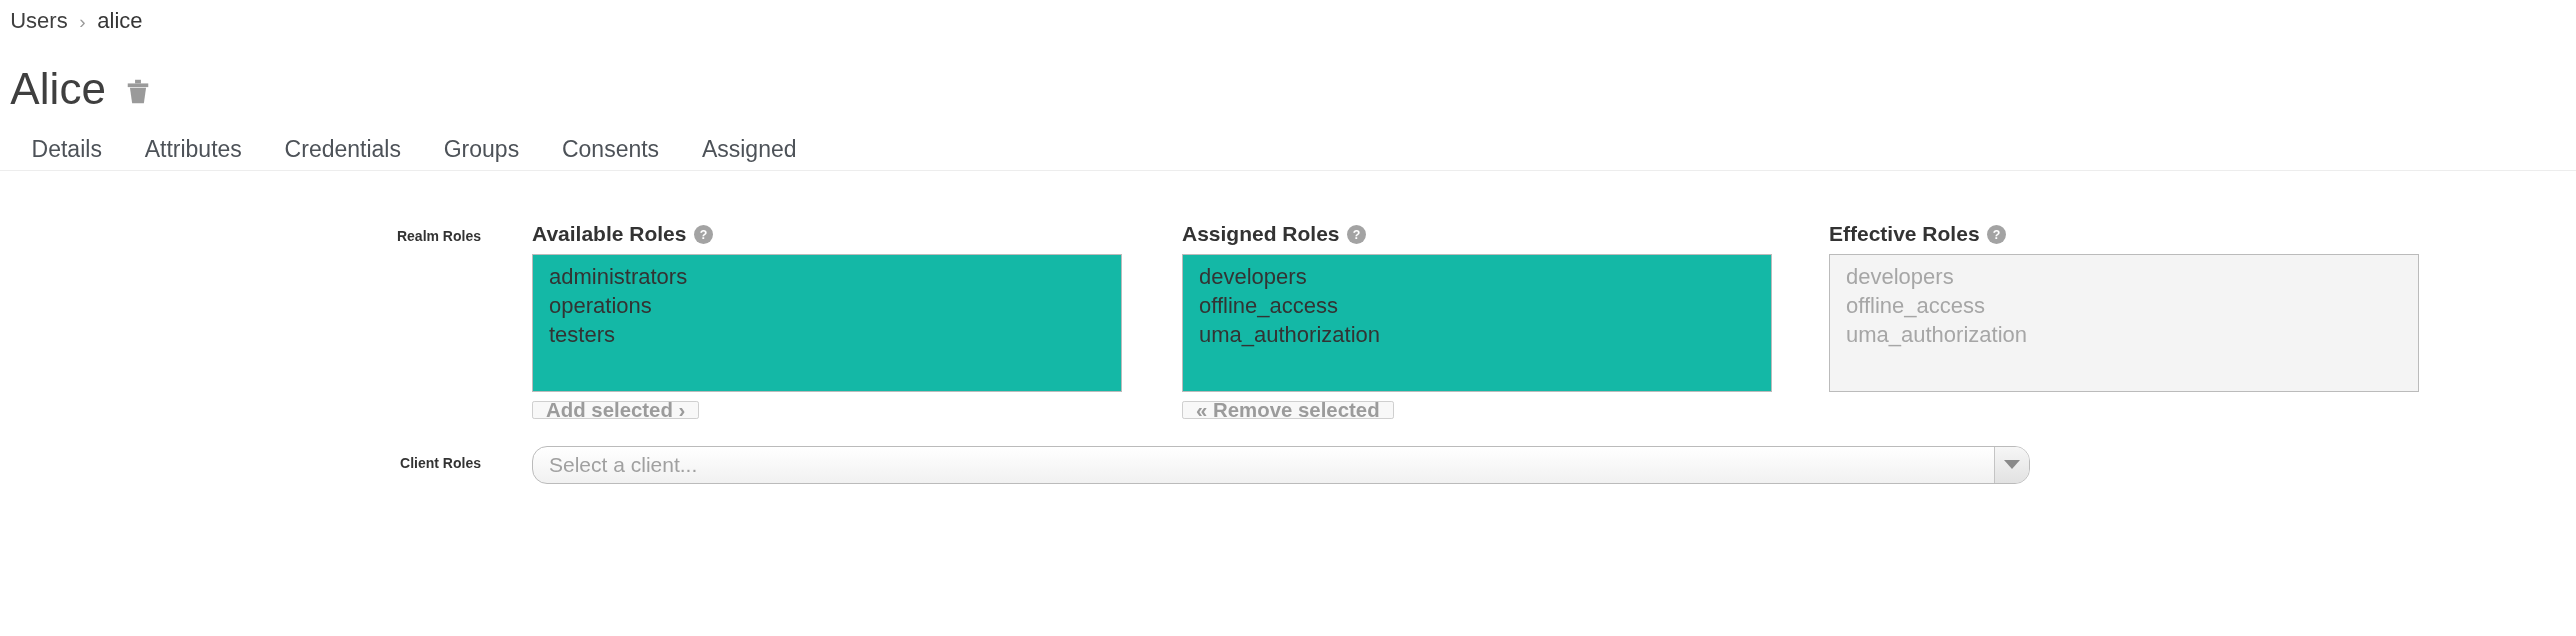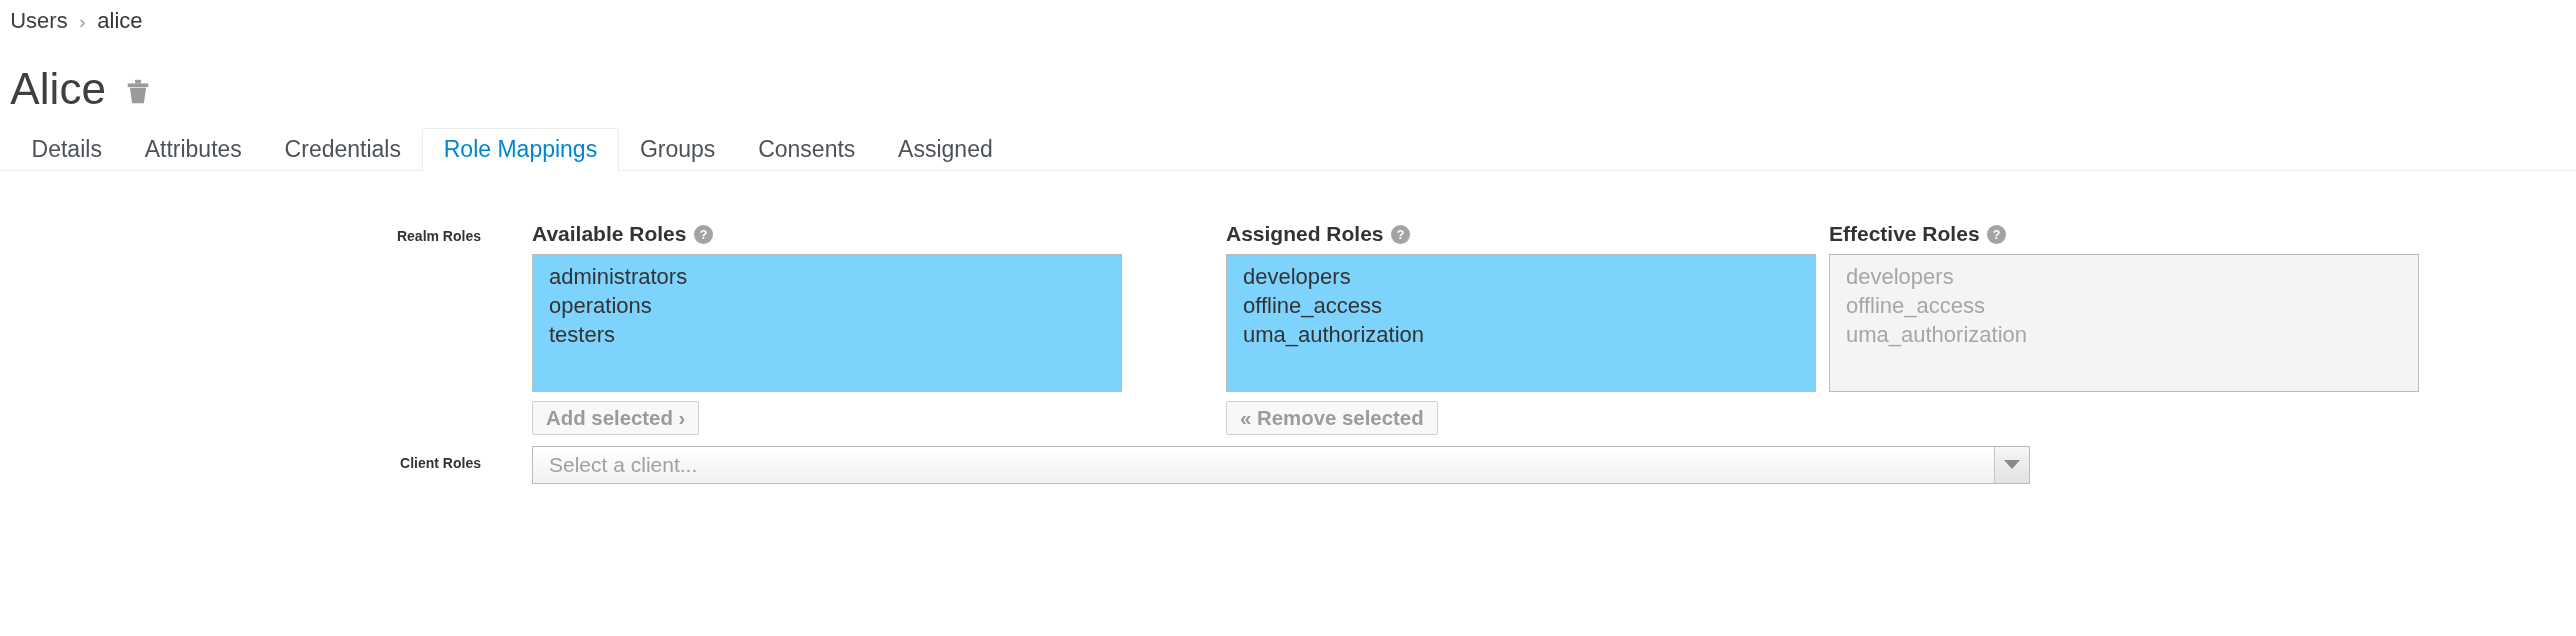--- a/index.html
+++ b/index.html
@@ -122,21 +122,21 @@
   }
   .row-realm .row-label { top: 10.2px; }
   .row-client .row-label { top: 16px; }
 
   
   .col {
     position: absolute;
     top: 0;
   }
   .col-available { left: 532px; width: 590px; }
-  .col-assigned  { left: 1226px; width: 590px; }
+  .col-assigned  { left: 1182px; width: 590px; }
   .col-effective { left: 1829px; width: 470px; }
 
   .col-head {
     display: flex;
     align-items: flex-end;
     height: 25px;
     margin-bottom: 10.2px;
     line-height: 1;
   }
   .col-head-label {
@@ -150,21 +150,21 @@
     height: 19px;
     display: inline-block;
     cursor: pointer;
   }
   .help-icon svg { display: block; }
 
   .listbox {
     width: 590px;
     height: 138px;
     border: 1.5px solid #bbbbbb;
-    background: #7dd3fc;
+    background: #14b8a6;
     padding: 7.3px 0 0 0;
     overflow: hidden;
   }
   .listbox.disabled {
     background: #f4f4f4;
     color: #a0a0a0;
   }
   .list-option {
     font-size: 22px;
     line-height: 1.0;
@@ -176,42 +176,42 @@
   .listbox.disabled .list-option {
     color: #a6a6a6;
     cursor: default;
   }
 
   .transfer-btn {
     display: inline-flex;
     align-items: center;
     justify-content: center;
     margin-top: 8.7px;
-    height: 34px;
+    height: 18px;
     padding: 0 13px;
     background: #f8f8f8;
     border: 1.5px solid #cfcfcf;
     border-radius: 2.2px;
     color: #9b9b9b;
     font-size: 20.4px;
     font-weight: bold;
     line-height: 1;
     cursor: pointer;
     white-space: nowrap;
   }
 
   
   .client-select {
     position: absolute;
     left: 532px;
     top: 5.8px;
     width: 1498px;
     height: 38px;
     border: 1.5px solid #bbbbbb;
-    border-radius: 0;
+    border-radius: 15px;
     background: linear-gradient(to bottom, #ffffff 0%, #f1f1f1 100%);
     display: flex;
     align-items: center;
     cursor: pointer;
     overflow: hidden;
   }
   .client-select-value {
     flex: 1 1 auto;
     padding-left: 16px;
     font-size: 21px;
@@ -253,21 +253,20 @@
       <rect x="1" y="6" width="28" height="5" fill="#9a9a9a"></rect>
       <path d="M4 12 L26 12 L23 33 L7 33 Z" fill="#9a9a9a"></path>
     </svg>
   </span>
 </div>
 
 <div class="tab-bar">
   <div class="tab">Details</div>
   <div class="tab">Attributes</div>
   <div class="tab">Credentials</div>
-  <div class="tab active">Role Mappings</div>
   <div class="tab">Groups</div>
   <div class="tab">Consents</div>
   <div class="tab">Assigned</div>
 </div>
 
 <div class="form-row row-realm">
 
   <div class="row-label">Realm Roles</div>
 
   <div class="col col-available">

